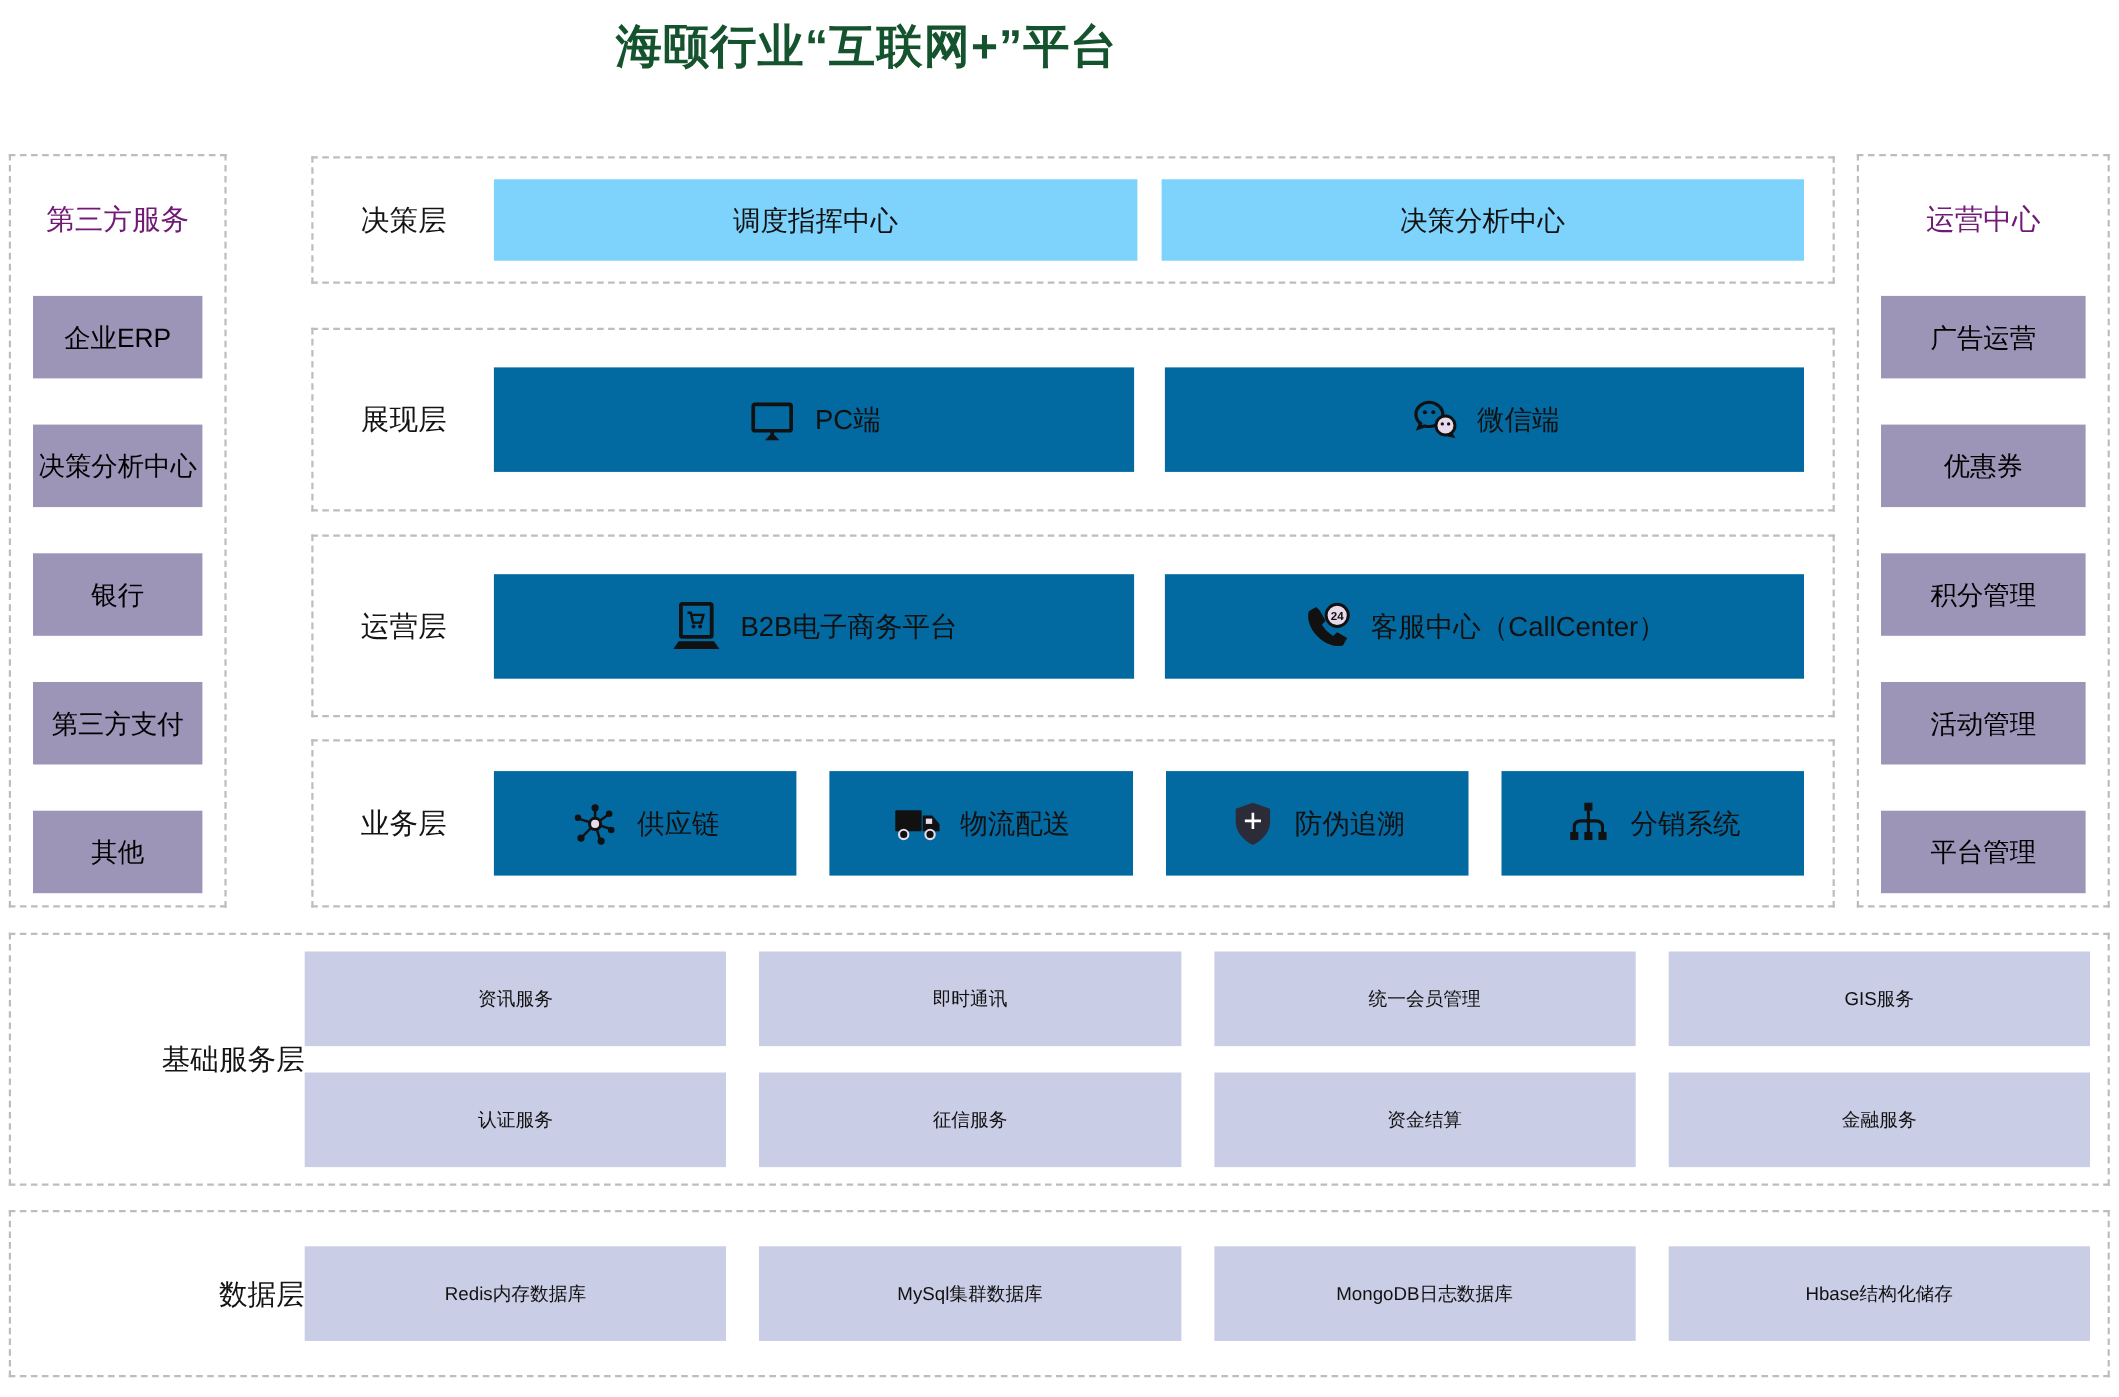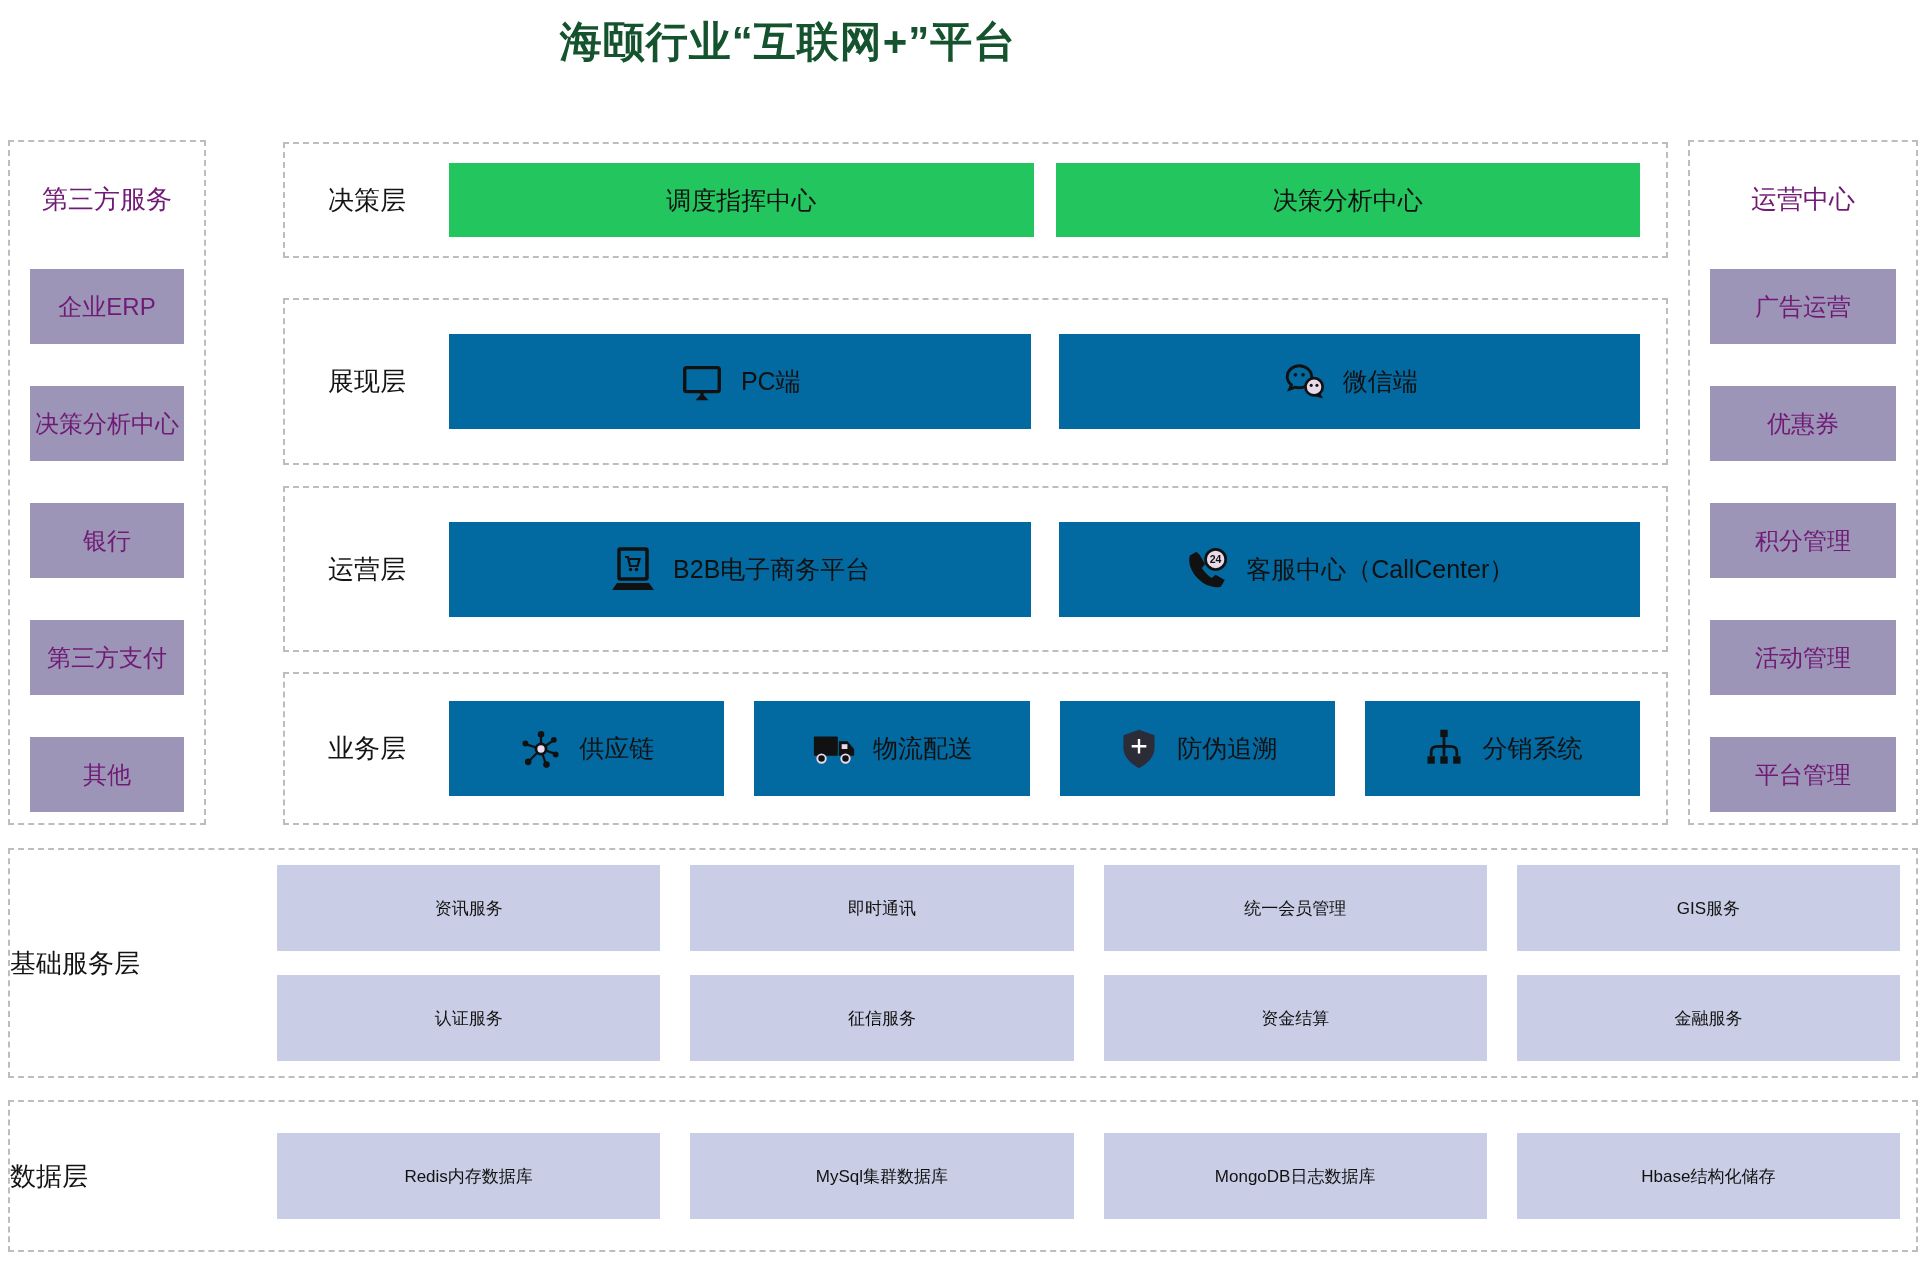--- a/index.html
+++ b/index.html
@@ -3,34 +3,34 @@
 <meta charset="utf-8">
 <style>
   html,body{margin:0;padding:0;background:#fff;}
   body{width:1926px;height:1270px;position:relative;font-family:"Liberation Sans","DejaVu Sans",sans-serif;color:#111;}
   .canvas{position:absolute;inset:0;}
   .title{position:absolute;top:14px;left:283px;width:1010px;text-align:center;font-size:42px;font-weight:bold;color:#14532d;letter-spacing:1px;}
   .panel{position:absolute;border:2px dashed #bdbdbd;background:#fff;box-sizing:border-box;}
   
   .side{display:flex;flex-direction:column;padding:30px 20px 0 20px;}
   .side-header{height:55px;line-height:55px;text-align:center;font-size:26px;color:#701a75;}
-  .sbox{height:75px;margin-top:42px;background:#9c95b7;display:flex;align-items:center;justify-content:center;font-size:24px;color:#701a75;}
+  .sbox{height:75px;margin-top:42px;background:#9c95b7;display:flex;align-items:center;justify-content:center;font-size:24px;color:#000000;}
   .sbox:first-of-type{margin-top:28px;}
   
   .layer-row{display:flex;align-items:center;padding-right:26px;box-sizing:border-box;}
   .layer-label{width:164px;flex:0 0 164px;text-align:center;font-size:26px;color:#141414;}
   .layer-boxes{flex:1;display:flex;align-items:center;}
-  .bluebox{flex:1;height:74px;background:#22c55e;display:flex;align-items:center;justify-content:center;font-size:25px;}
+  .bluebox{flex:1;height:74px;background:#7dd3fc;display:flex;align-items:center;justify-content:center;font-size:25px;}
   .pinkbox{flex:1;height:95px;background:#0369a1;display:flex;align-items:center;justify-content:center;font-size:25px;gap:16px;}
   .gap22{gap:22px;} .gap28{gap:28px;} .gap30{gap:30px;}
   .icon{display:flex;align-items:center;justify-content:center;}
   .icon svg{display:block;}
   
   .band{display:flex;align-items:center;box-sizing:border-box;padding:0 16px 0 0;}
-  .band-label{width:267px;flex:0 0 267px;text-align:left;font-size:26px;color:#141414;}
+  .band-label{width:267px;flex:0 0 267px;text-align:right;font-size:26px;color:#141414;}
   .band-grid{flex:1;display:grid;grid-template-columns:repeat(4,1fr);gap:24px 30px;}
   .bandbox{height:86px;background:#c9cde5;display:flex;align-items:center;justify-content:center;font-size:17px;}
 </style>
 </head>
 <body>
 
 <div class="canvas">
 
   <div class="title">海颐行业“互联网+”平台</div>
 

